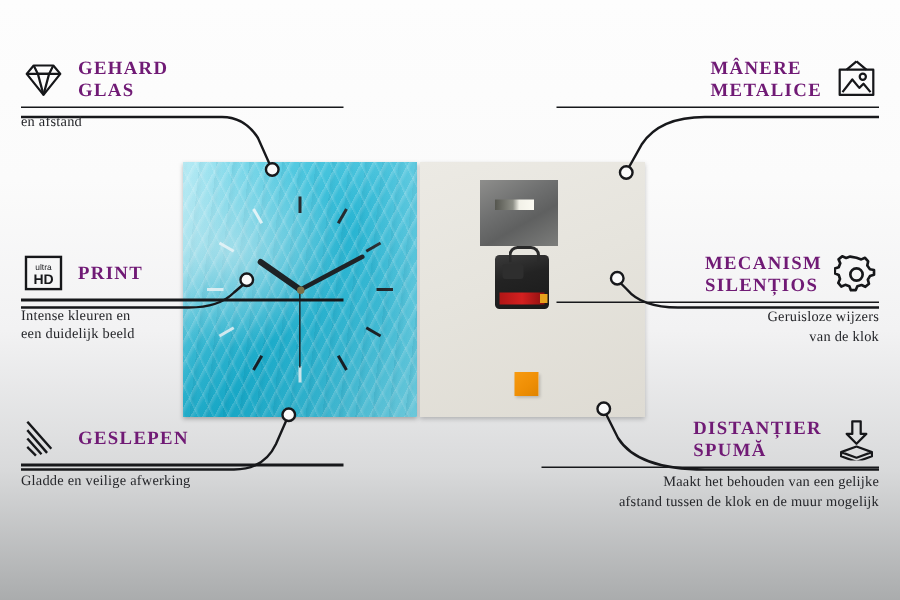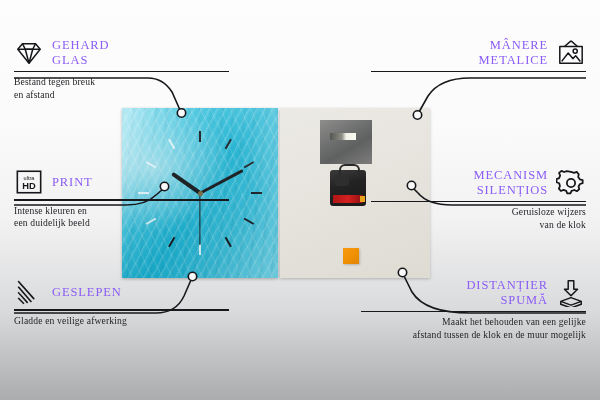--- a/index.html
+++ b/index.html
@@ -76,24 +76,24 @@
   .cap{position:absolute;left:50%;top:50%;width:5px;height:5px;margin:-2.5px 0 0 -2.5px;border-radius:50%;background:#7a6a3c;}
 
   
   .lines{position:absolute;inset:0;width:600px;height:400px;}
 
   
   .feat{position:absolute;width:215px;}
   .feat .head{display:flex;align-items:center;gap:8px;}
   .feat.right .head{flex-direction:row;justify-content:flex-end;}
   .feat .ttl{
-    font-size:12.5px;letter-spacing:.9px;color:#8b5cf6;line-height:1.18;
-    font-weight:400;text-transform:uppercase;
-  }
-  .feat.right .ttl{text-align:right;}
+    font-size:12.5px;letter-spacing:.9px;color:#701a75;line-height:1.18;
+    font-weight:700;text-transform:uppercase;
+  }
+  .feat.right .ttl{text-align:left;}
   .rule{height:1.5px;background:#17181b;margin:3px 0 4px 0;}
   .feat .sub{font-size:9.6px;line-height:1.32;color:#25262a;letter-spacing:.15px;}
   .feat.right .sub{text-align:right;}
   .ico{flex:0 0 auto;width:30px;height:28px;display:block;}
 </style>
 </head>
 <body>
 
 <div class="stage">
 
@@ -192,21 +192,20 @@
           <path d="M12,11 H20"></path>
         </g>
       </svg>
       <div class="ttl">
         <div>GEHARD</div>
         <div>GLAS</div>
       </div>
     </div>
     <div class="rule"></div>
     <div class="sub">
-      <div>Bestand tegen breuk</div>
       <div>en afstand</div>
     </div>
   </div>
 
   <div class="feat" style="left:14px;top:168px;">
     <div class="head">
       <svg class="ico" viewBox="0 0 32 30">
         <rect x="3.5" y="3.5" width="25" height="23" fill="none" stroke="#16171a" stroke-width="1.7"></rect>
         <text x="16" y="13" font-family="Liberation Sans, sans-serif" font-size="6" text-anchor="middle" fill="#16171a">ultra</text>
         <text x="16" y="23" font-family="Liberation Sans, sans-serif" font-size="10" font-weight="bold" text-anchor="middle" fill="#16171a">HD</text>

